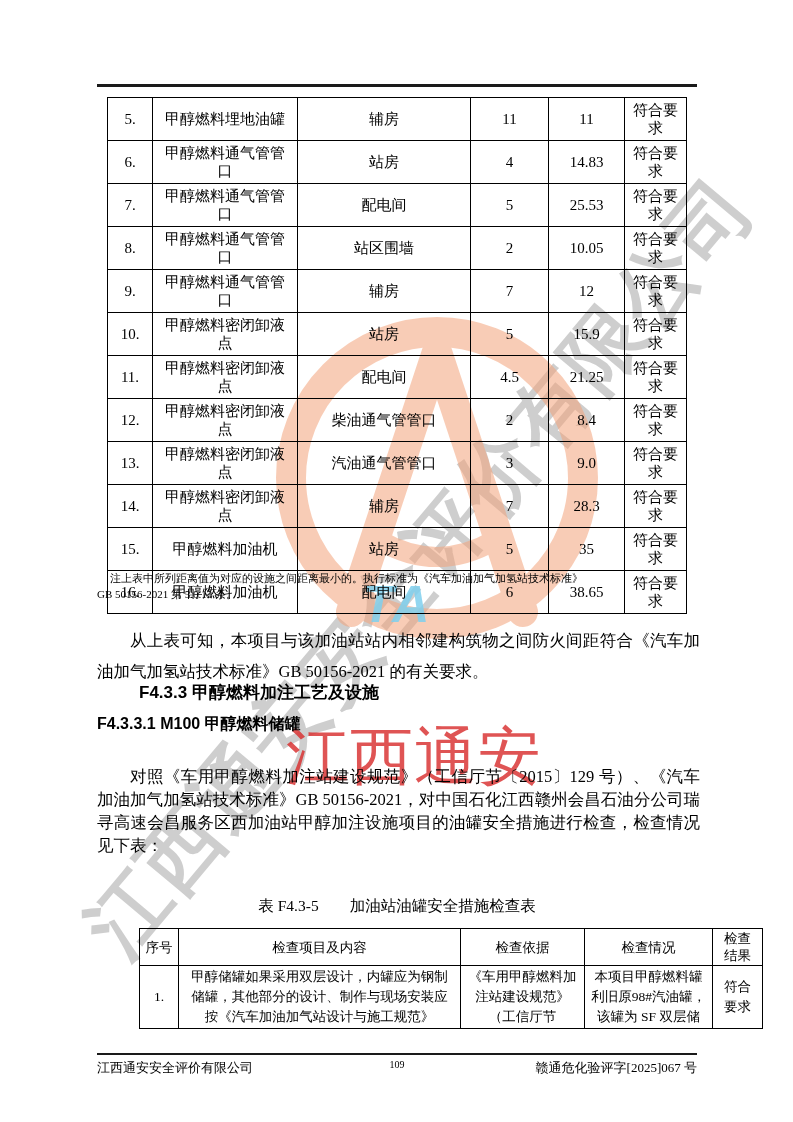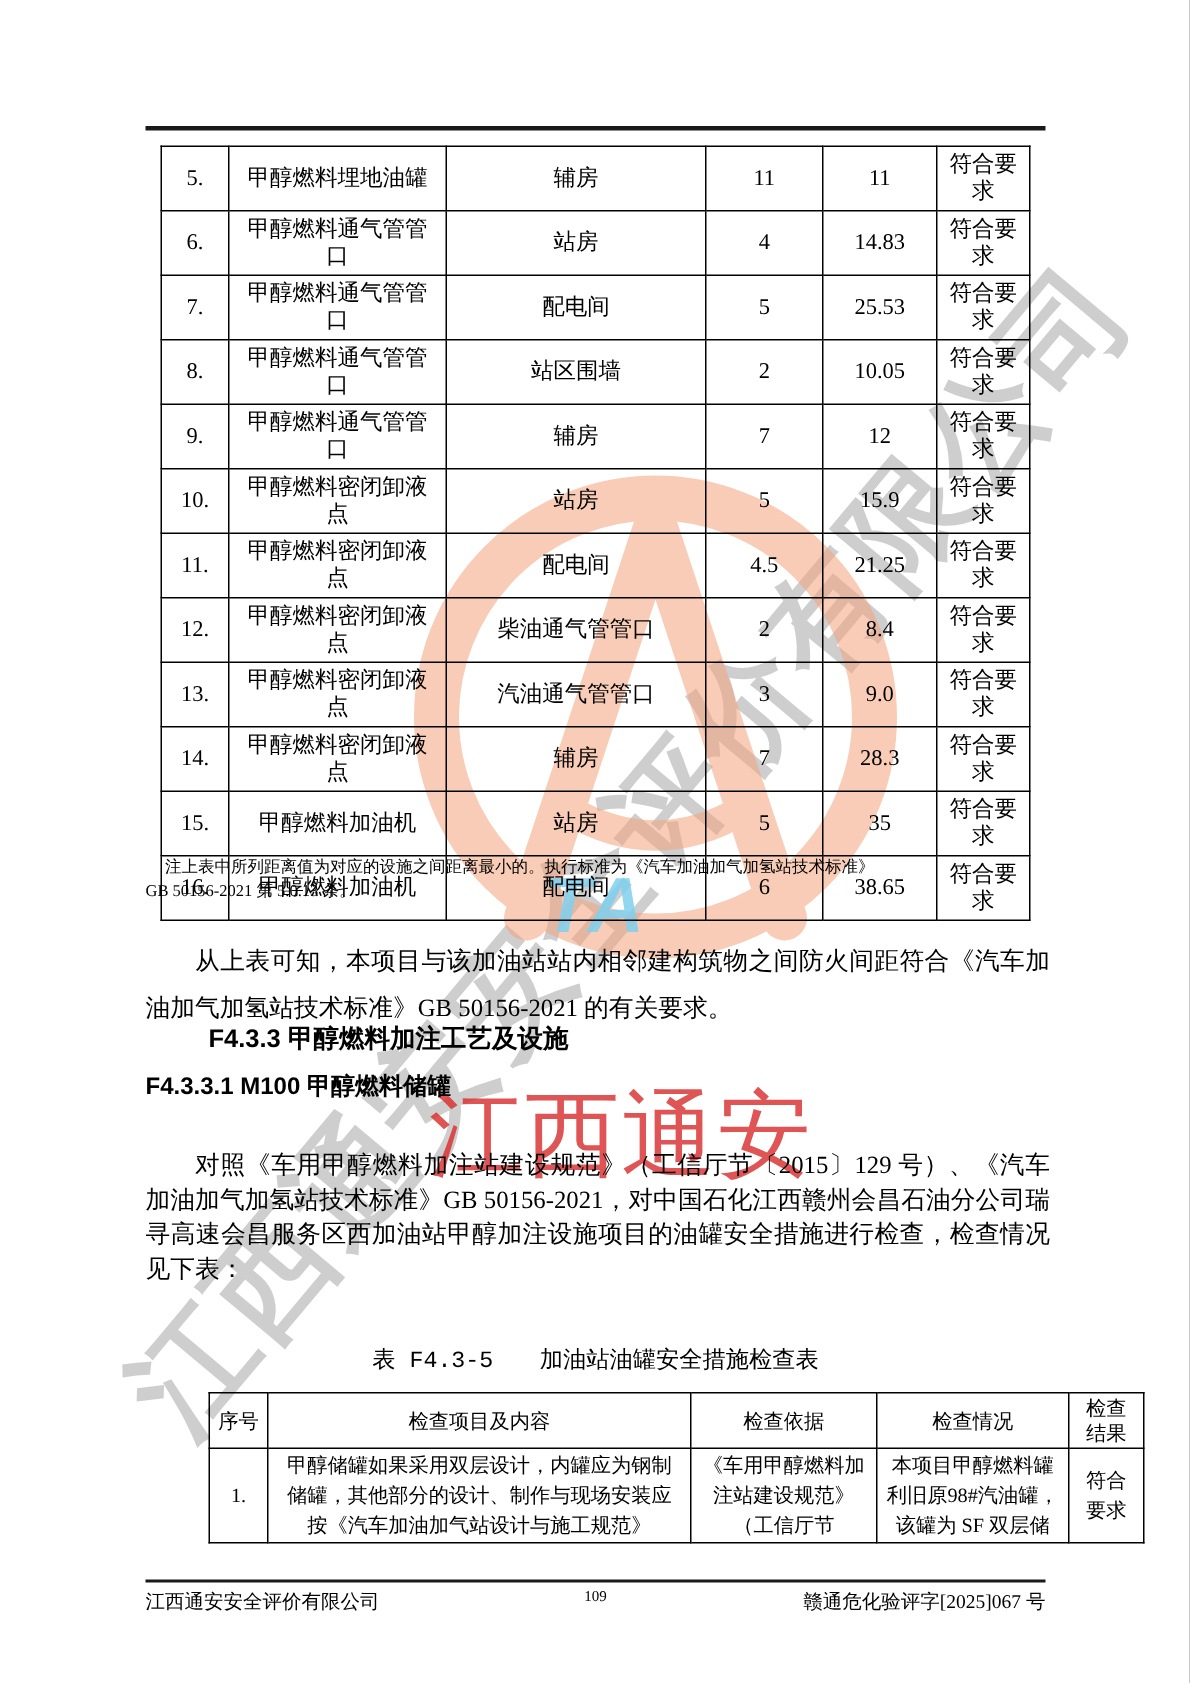--- a/index.html
+++ b/index.html
@@ -31,21 +31,21 @@
   .t-check td{line-height:20px;padding:1px 6px;}
   .note{position:absolute;top:570px;left:97px;width:592px;font-size:11px;line-height:16px;}
   .note .l1{padding-left:13px;}
   .para{position:absolute;left:97px;width:603px;font-size:16.5px;text-align:justify;}
   .p-conclusion{top:608px;line-height:31px;text-indent:2em;}
   .p-intro{top:748px;line-height:23px;text-indent:2em;}
   .h433{position:absolute;top:681px;left:139px;font-size:17px;font-weight:bold;
        font-family:"Liberation Sans","DejaVu Sans",sans-serif;}
   .h4331{position:absolute;top:714px;left:97px;font-size:16px;font-weight:bold;
        font-family:"Liberation Sans","DejaVu Sans",sans-serif;}
-  .caption{position:absolute;top:896px;left:97px;width:600px;text-align:center;font-size:15.5px;font-family:Liberation Mono, monospace;}
+  .caption{position:absolute;top:896px;left:97px;width:600px;text-align:center;font-size:15.5px;}
   .ftr-rule{position:absolute;top:1053px;left:97px;width:600px;height:2px;background:#1a1a1a;}
   .ftr{position:absolute;top:1059px;left:97px;width:600px;display:flex;font-size:13px;}
   .ftr span{flex:1;}
   .ftr .f-c{text-align:center;font-size:10px;}
   .ftr .f-r{text-align:right;}
 </style>
 </head>
 <body>
 
 <div class="page">

